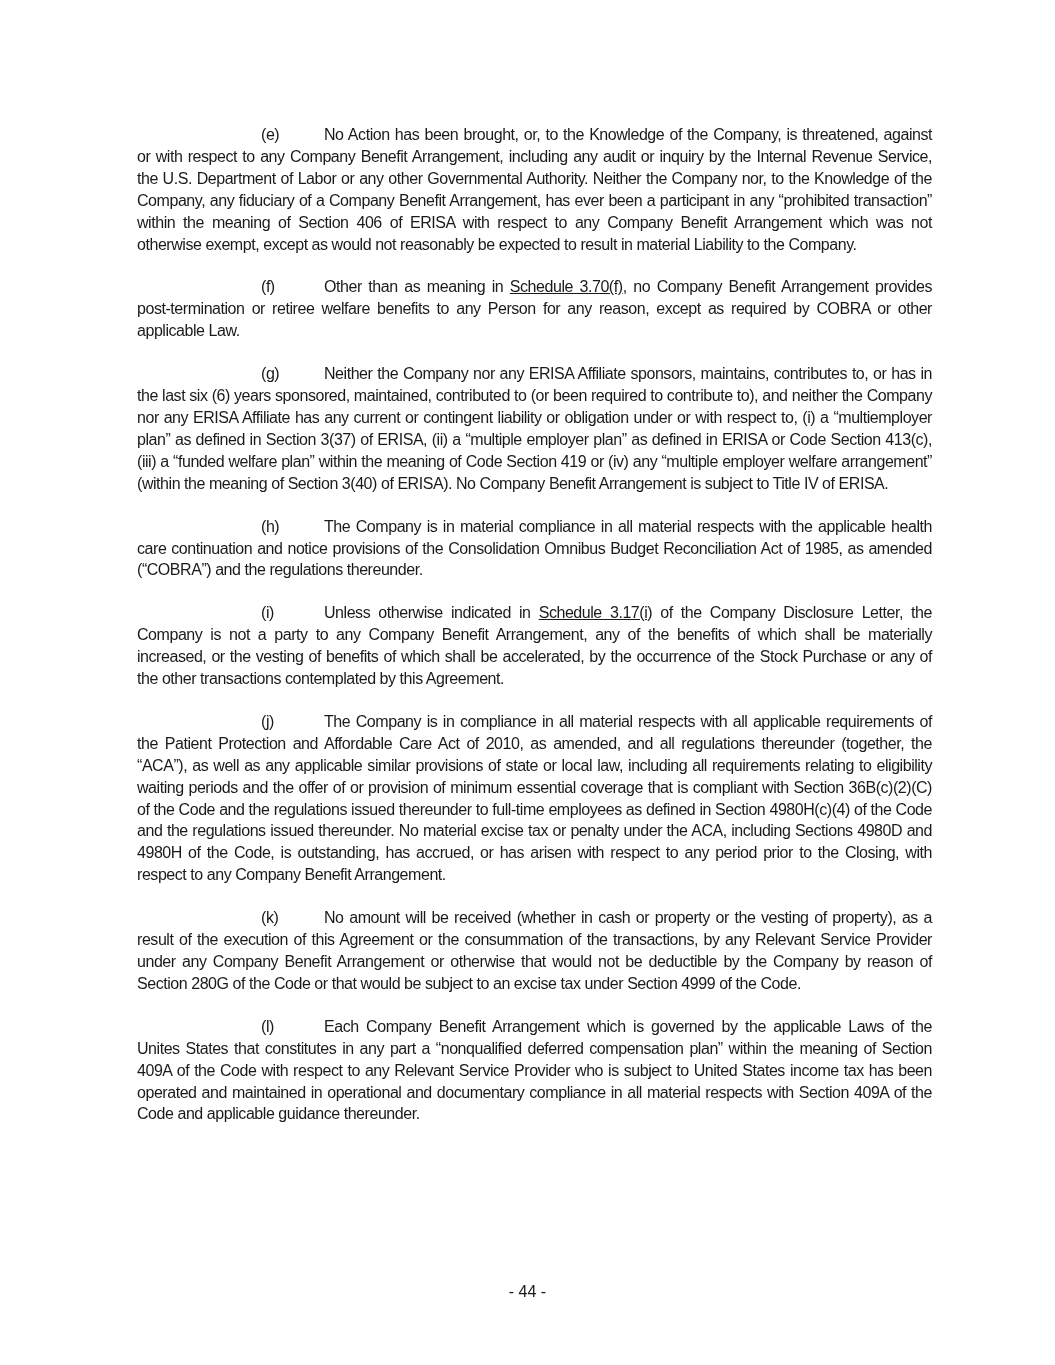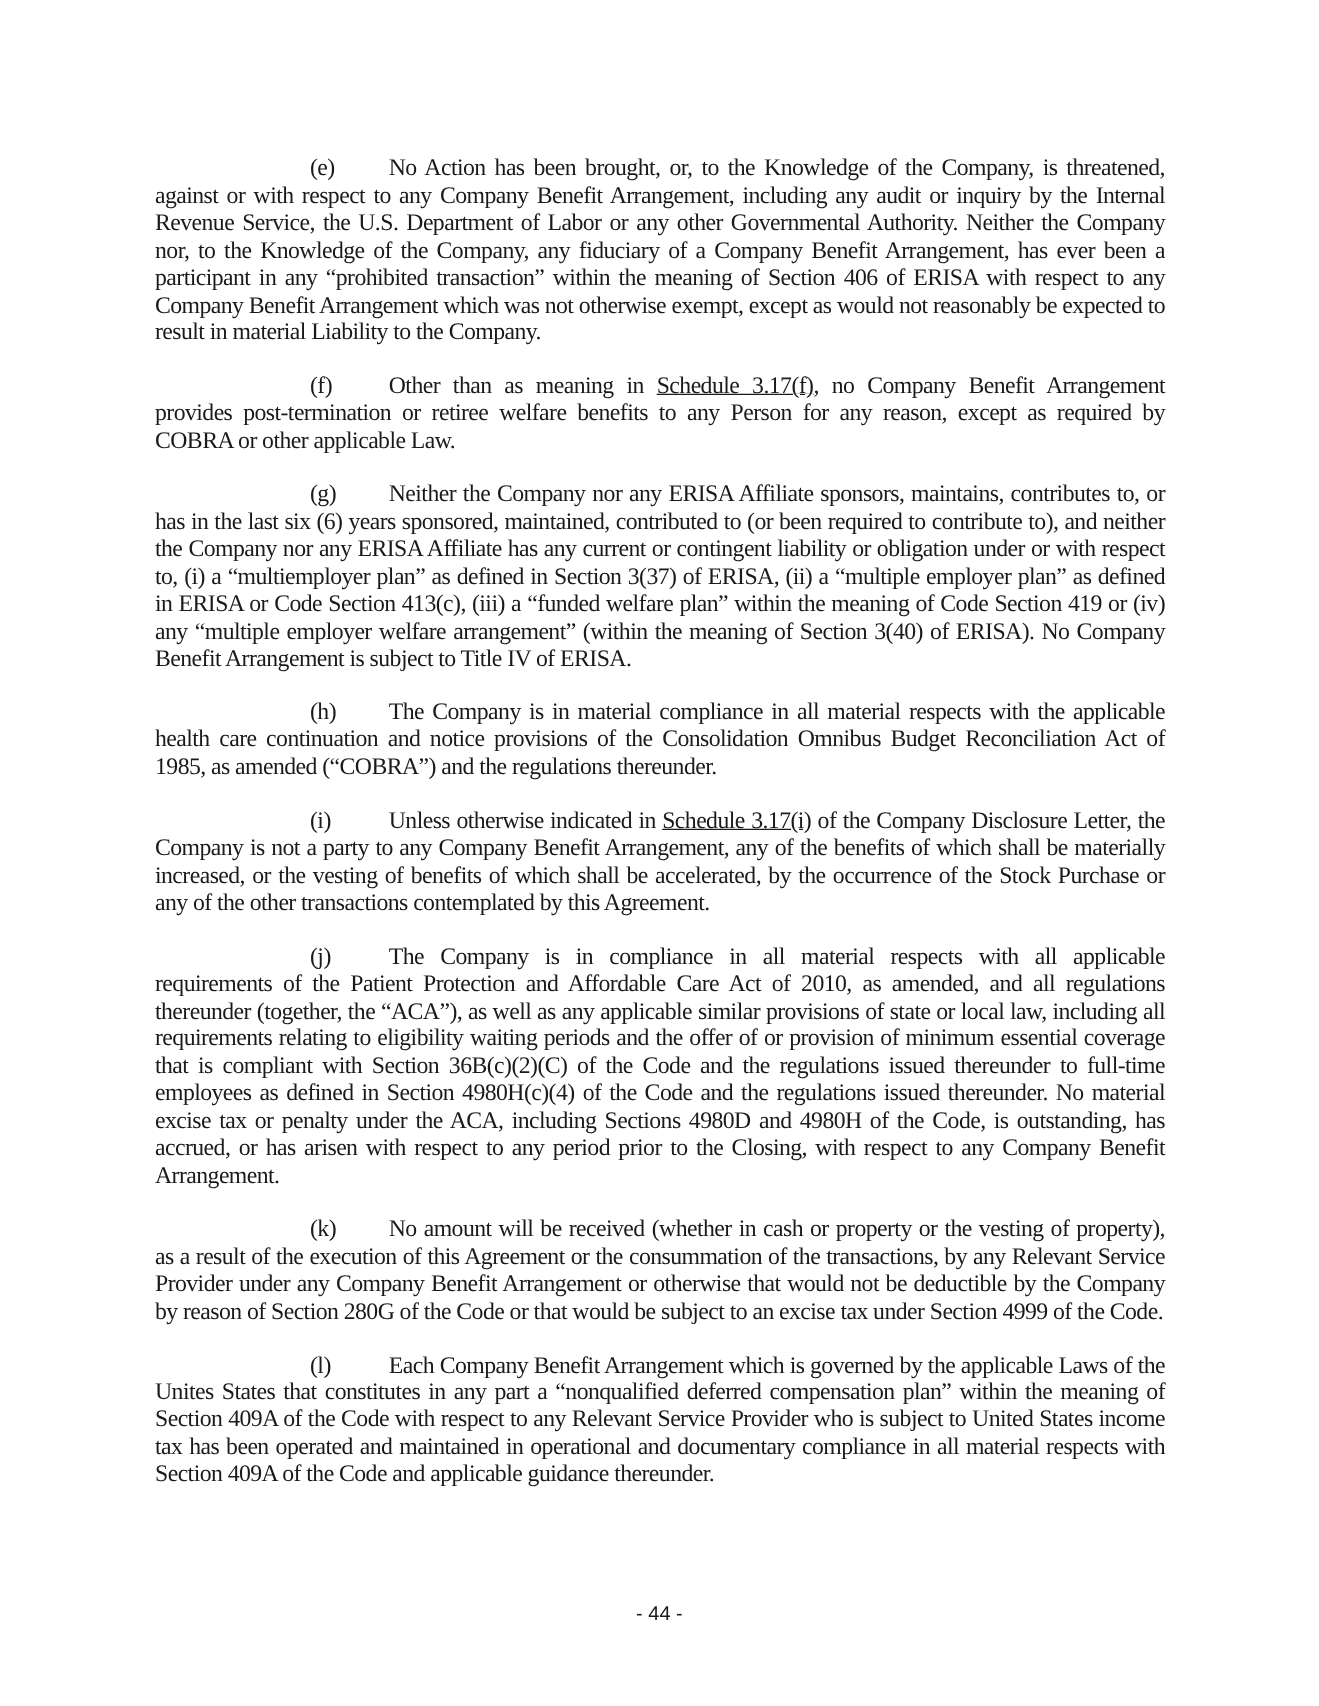--- a/index.html
+++ b/index.html
@@ -14,25 +14,25 @@
       overflow: hidden;
       color: #1a1a1a;
     }
     .page {
       position: absolute;
       left: 124px;
       top: 124px;
       width: 808px;
     }
     .para {
-      font-family: Liberation Serif, serif;
-      font-size: 19px;
+      font-family: Liberation Sans, sans-serif;
+      font-size: 16px;
       line-height: 21.9px;
       text-align: justify;
-      margin: 0 0 21px 0;
+      margin: 0 0 21px 13px;
       letter-spacing: -0.45px;
       word-spacing: 0px;
     }
     .label {
       display: inline-block;
       margin-left: 124px;
       width: 63px;
     }
     .u {
       text-decoration: underline;
@@ -49,21 +49,21 @@
     }
   </style>
 </head>
 <body>
 
 <div class="page">
   <p class="para">
     <span class="label">(e)</span><span>No Action has been brought, or, to the Knowledge of the Company, is threatened, against or with respect to any Company Benefit Arrangement, including any audit or inquiry by the Internal Revenue Service, the U.S. Department of Labor or any other Governmental Authority. Neither the Company nor, to the Knowledge of the Company, any fiduciary of a Company Benefit Arrangement, has ever been a participant in any “prohibited transaction” within the meaning of Section 406 of ERISA with respect to any Company Benefit Arrangement which was not otherwise exempt, except as would not reasonably be expected to result in material Liability to the Company.</span>
   </p>
   <p class="para">
-    <span class="label">(f)</span><span>Other than as meaning in </span><span class="u">Schedule 3.17(f)</span><span>, no Company Benefit Arrangement provides post-termination or retiree welfare benefits to any Person for any reason, except as required by COBRA or other applicable Law.</span>
+    <span class="label">(f)</span><span>Other than as meaning in </span><span class="u">Schedule 3.70(f)</span><span>, no Company Benefit Arrangement provides post-termination or retiree welfare benefits to any Person for any reason, except as required by COBRA or other applicable Law.</span>
   </p>
   <p class="para">
     <span class="label">(g)</span><span>Neither the Company nor any ERISA Affiliate sponsors, maintains, contributes to, or has in the last six (6) years sponsored, maintained, contributed to (or been required to contribute to), and neither the Company nor any ERISA Affiliate has any current or contingent liability or obligation under or with respect to, (i) a “multiemployer plan” as defined in Section 3(37) of ERISA, (ii) a “multiple employer plan” as defined in ERISA or Code Section 413(c), (iii) a “funded welfare plan” within the meaning of Code Section 419 or (iv) any “multiple employer welfare arrangement” (within the meaning of Section 3(40) of ERISA). No Company Benefit Arrangement is subject to Title IV of ERISA.</span>
   </p>
   <p class="para">
     <span class="label">(h)</span><span>The Company is in material compliance in all material respects with the applicable health care continuation and notice provisions of the Consolidation Omnibus Budget Reconciliation Act of 1985, as amended (“COBRA”) and the regulations thereunder.</span>
   </p>
   <p class="para">
     <span class="label">(i)</span><span>Unless otherwise indicated in </span><span class="u">Schedule 3.17(i)</span><span> of the Company Disclosure Letter, the Company is not a party to any Company Benefit Arrangement, any of the benefits of which shall be materially increased, or the vesting of benefits of which shall be accelerated, by the occurrence of the Stock Purchase or any of the other transactions contemplated by this Agreement.</span>
   </p>

